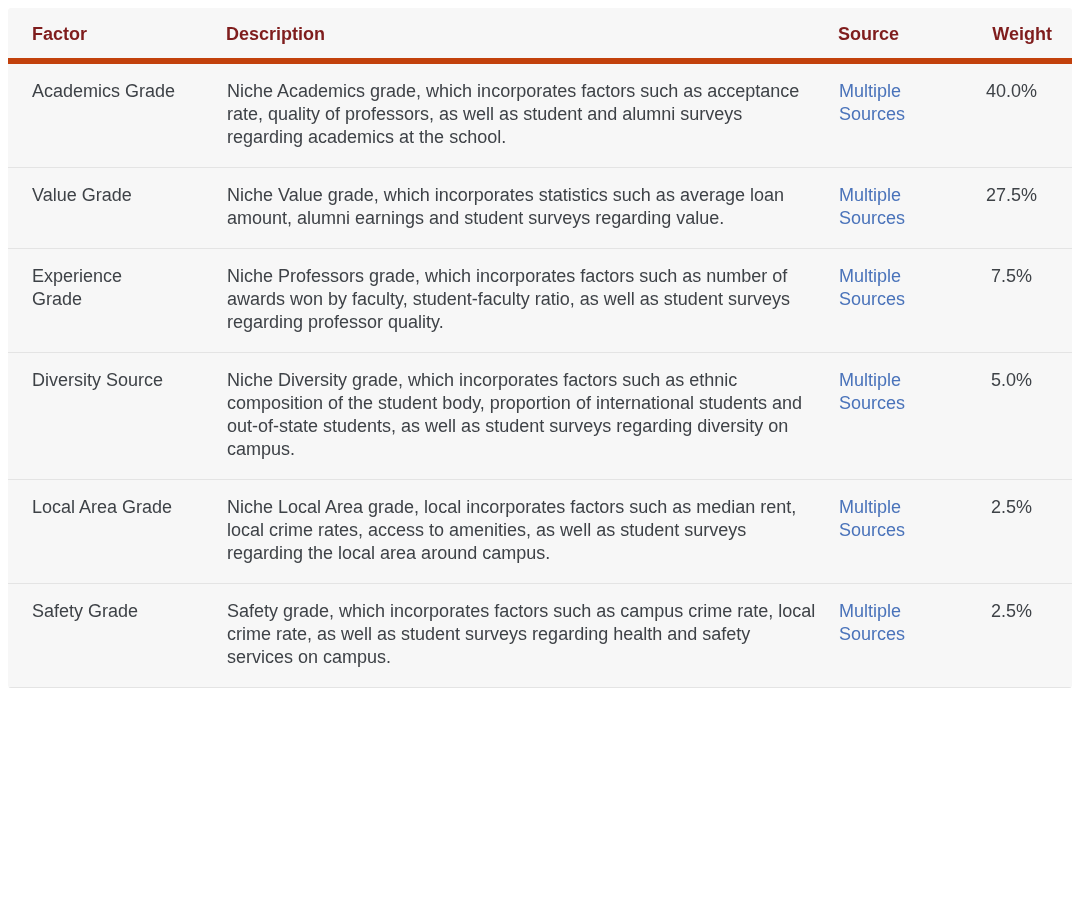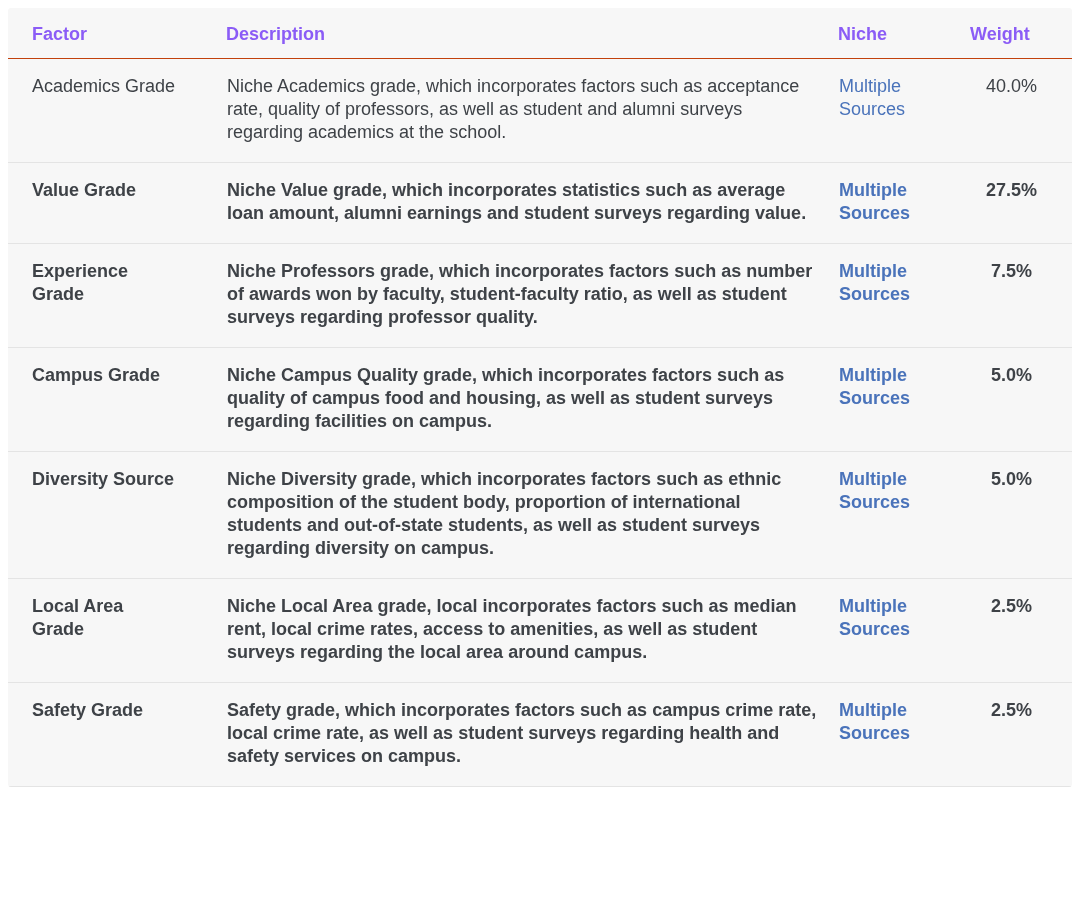--- a/index.html
+++ b/index.html
@@ -24,40 +24,39 @@
     border-bottom: 1px solid #e4e4e4;
   }
   col.c-factor { width: 218px; }
   col.c-desc   { width: 612px; }
   col.c-source { width: 132px; }
   col.c-weight { width: 102px; }
 
   thead th {
     font-size: 18px;
     font-weight: 700;
-    color: #8b5cf6;
+    color: #7f1d1d;
     text-align: left;
     vertical-align: top;
     padding: 16px 0 13px 0;
-    border-bottom: 1px solid #c2410c;
+    border-bottom: 6px solid #c2410c;
   }
   thead th.h-factor { padding-left: 24px; }
-  thead th.h-weight { padding-right: 20px; }
+  thead th.h-weight { text-align: right; padding-right: 20px; }
 
   tbody td {
     font-size: 18px;
     line-height: 23px;
     color: #3e4247;
     vertical-align: top;
     padding-top: 16px;
     padding-bottom: 18px;
   }
   tbody tr:not(:first-child) td {
     border-top: 1px solid #e4e4e4;
-    font-weight: bold;
   }
   td.cell-factor { padding-left: 24px; padding-right: 50px; }
   td.cell-desc   { padding-right: 20px; }
   td.cell-source { padding-right: 24px; margin-top: 44px; }
   td.cell-weight { text-align: center; padding-right: 20px; }
 
   a.source-link {
     color: #4a73ba;
     text-decoration: none;
     cursor: pointer;
@@ -71,21 +70,21 @@
     <colgroup>
       <col class="c-factor">
         <col class="c-desc">
         <col class="c-source">
         <col class="c-weight">
     </colgroup>
     <thead>
       <tr>
         <th class="h-factor">Factor</th>
         <th class="h-desc">Description</th>
-        <th class="h-source">Niche</th>
+        <th class="h-source">Source</th>
         <th class="h-weight">Weight</th>
       </tr>
     </thead>
     <tbody>
 
       <tr>
         <td class="cell-factor">Academics Grade</td>
         <td class="cell-desc">Niche Academics grade, which incorporates factors such as acceptance rate, quality of professors, as well as student and alumni surveys regarding academics at the school.</td>
         <td class="cell-source"><a class="source-link">Multiple Sources</a></td>
         <td class="cell-weight">40.0%</td>
@@ -98,26 +97,20 @@
         <td class="cell-weight">27.5%</td>
       </tr>
 
       <tr>
         <td class="cell-factor">Experience Grade</td>
         <td class="cell-desc">Niche Professors grade, which incorporates factors such as number of awards won by faculty, student-faculty ratio, as well as student surveys regarding professor quality.</td>
         <td class="cell-source"><a class="source-link">Multiple Sources</a></td>
         <td class="cell-weight">7.5%</td>
       </tr>
 
-      <tr>
-        <td class="cell-factor">Campus Grade</td>
-        <td class="cell-desc">Niche Campus Quality grade, which incorporates factors such as quality of campus food and housing, as well as student surveys regarding facilities on campus.</td>
-        <td class="cell-source"><a class="source-link">Multiple Sources</a></td>
-        <td class="cell-weight">5.0%</td>
-      </tr>
 
       <tr>
         <td class="cell-factor">Diversity Source</td>
         <td class="cell-desc">Niche Diversity grade, which incorporates factors such as ethnic composition of the student body, proportion of international students and out-of-state students, as well as student surveys regarding diversity on campus.</td>
         <td class="cell-source"><a class="source-link">Multiple Sources</a></td>
         <td class="cell-weight">5.0%</td>
       </tr>
 
 
 

